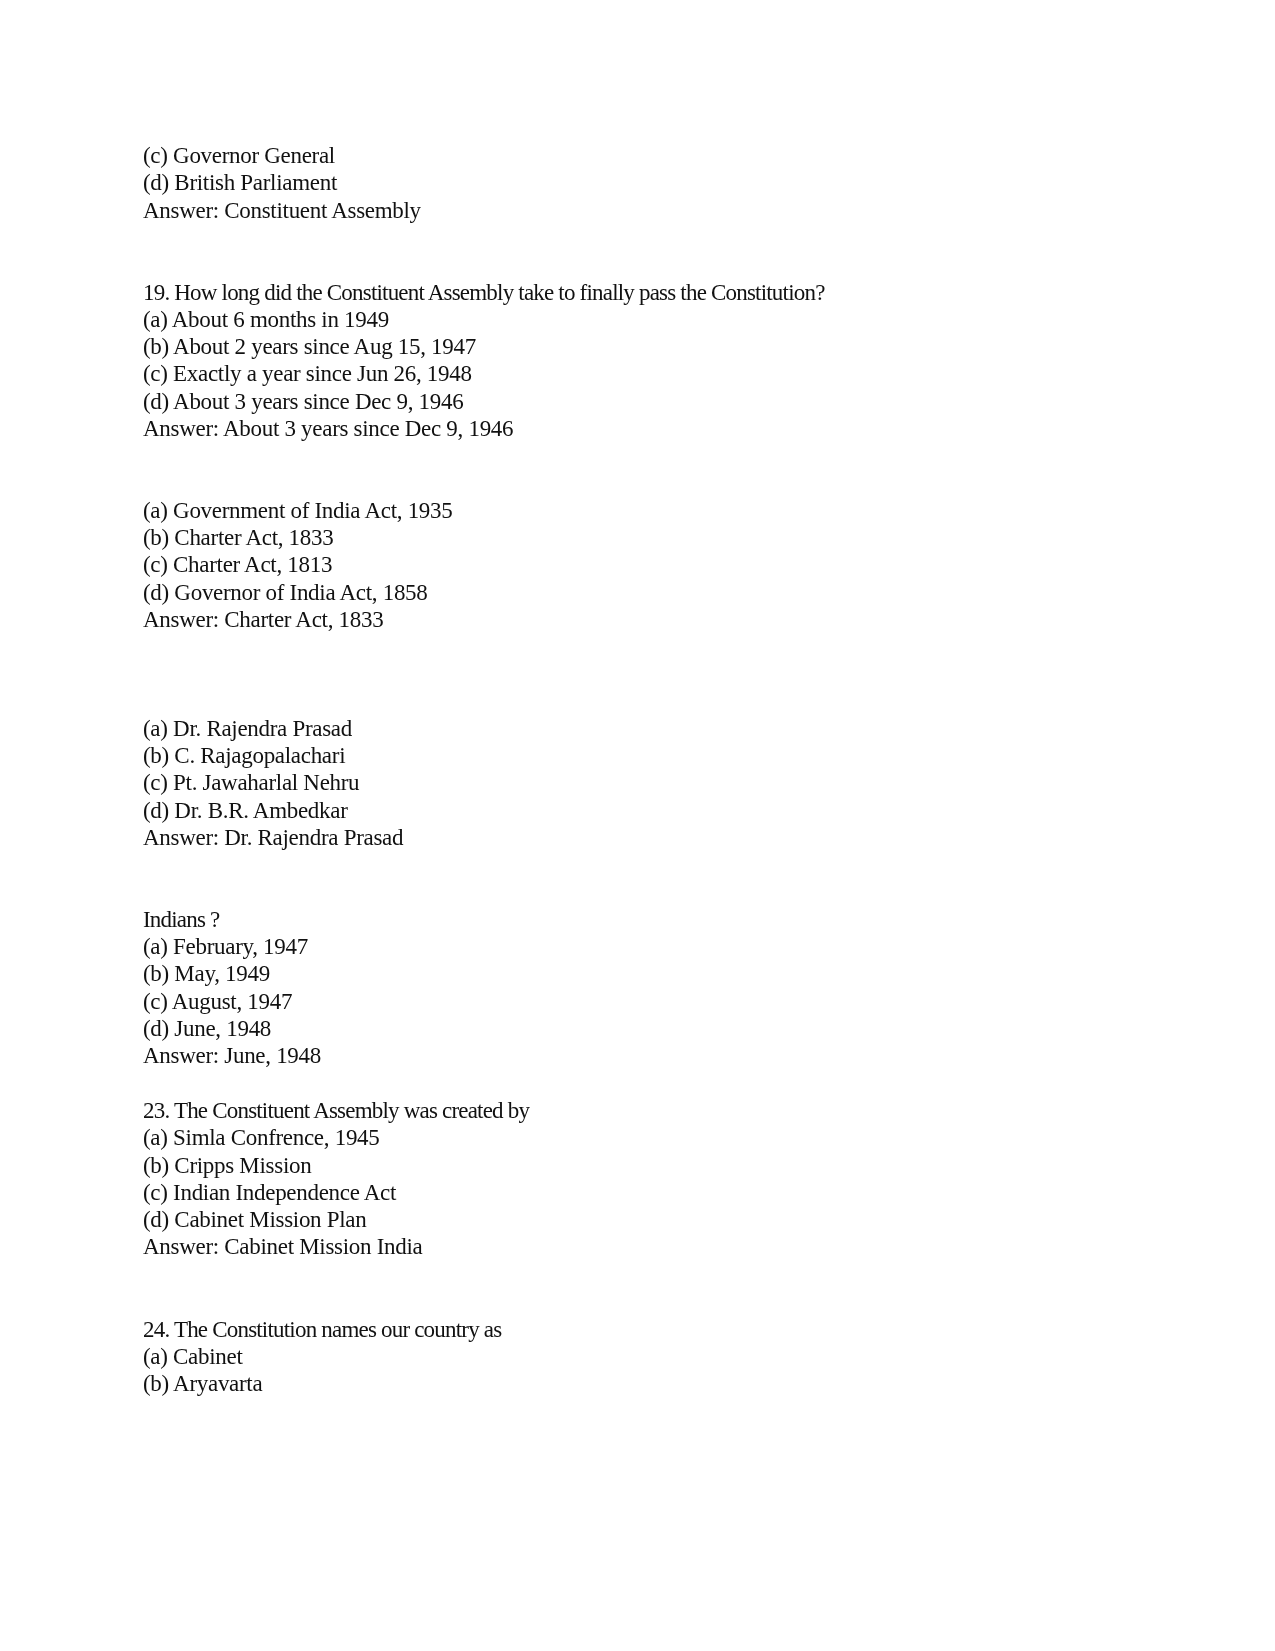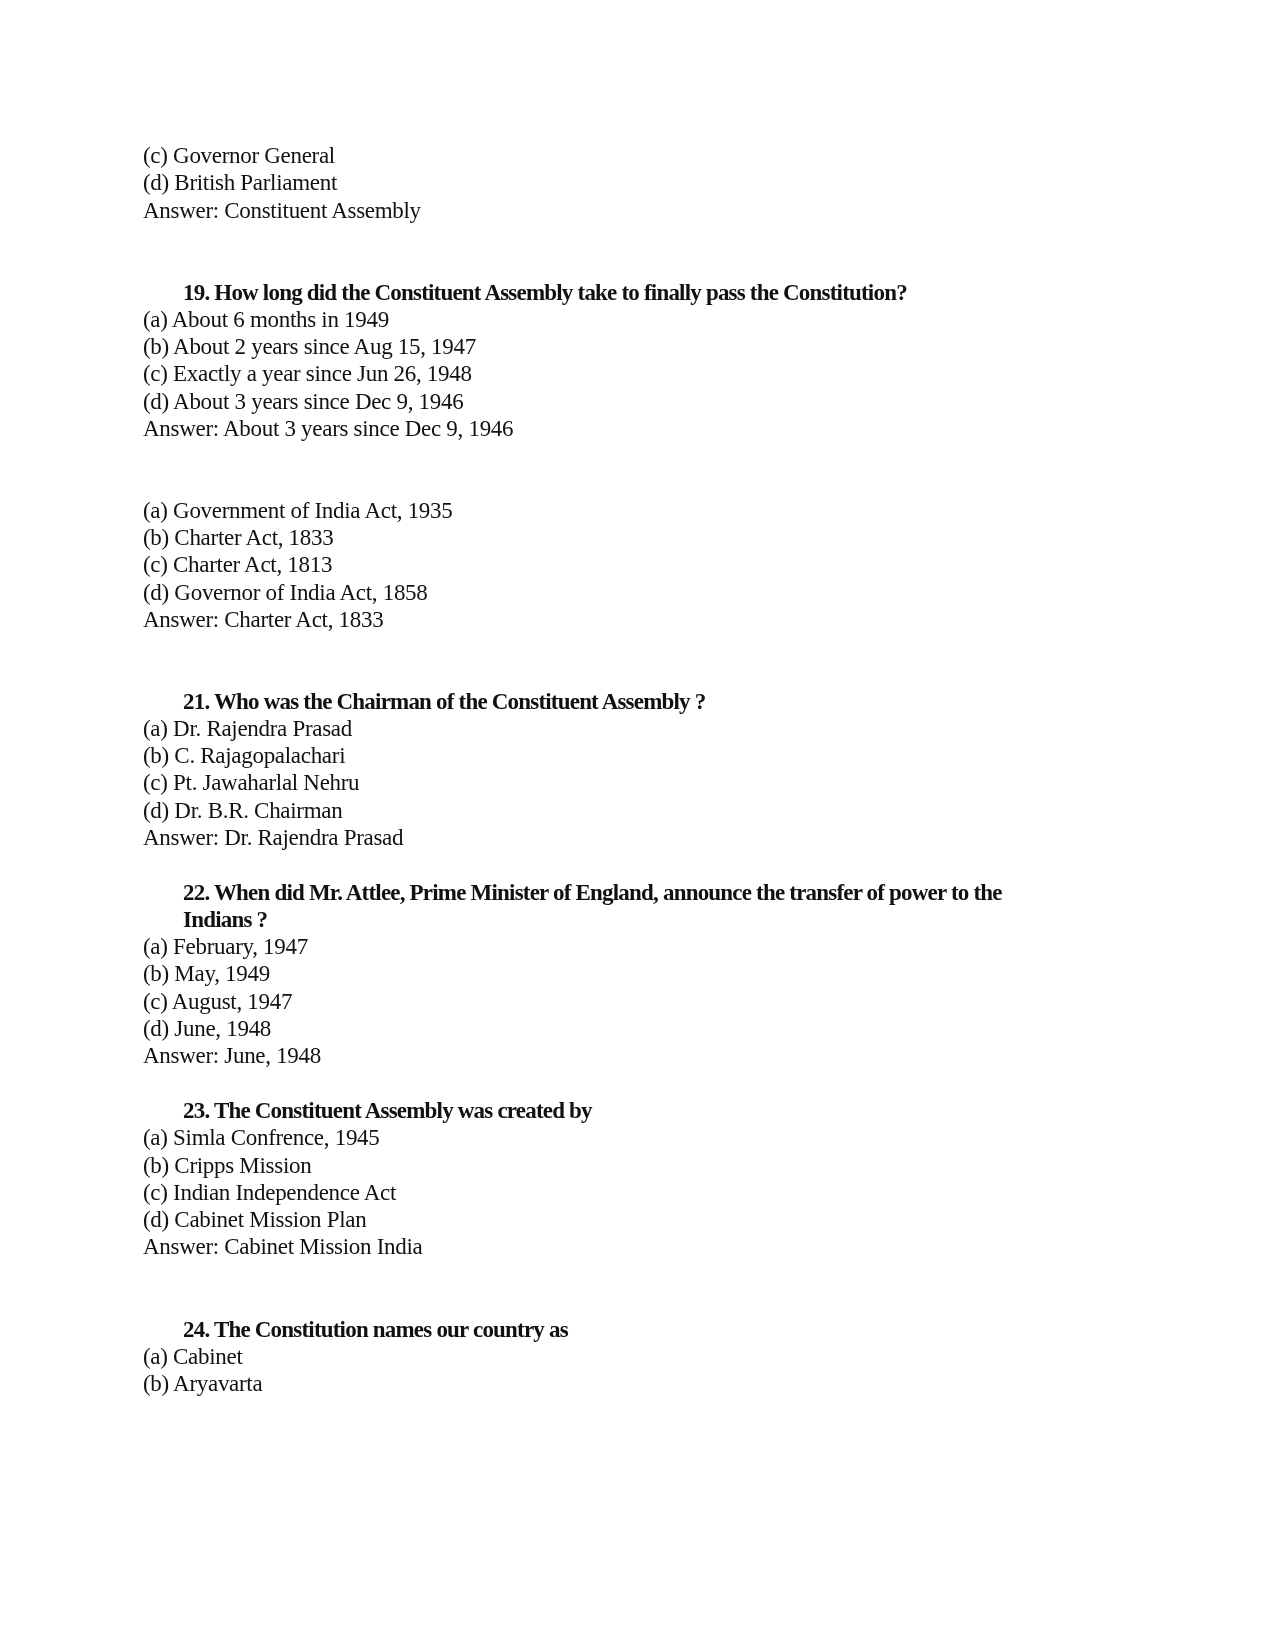--- a/index.html
+++ b/index.html
@@ -7,21 +7,21 @@
   .page {
     position: absolute; left: 0; top: 0; width: 1275px; height: 1316px;
     font-family: "DejaVu Serif", "Liberation Serif", serif;
     color: #111111;
   }
   .line {
     position: absolute; left: 143px;
     font-size: 21px; line-height: 27px; letter-spacing: -0.9px;
     white-space: nowrap;
   }
-  .q { font-weight: bold; letter-spacing: -0.8px; font-family: "Liberation Serif", "DejaVu Serif", serif; font-size: 23px; margin-left: 40px; }
+  .q { font-weight: normal; letter-spacing: -0.8px; font-family: "Liberation Serif", "DejaVu Serif", serif; font-size: 23px; }
   .opt, .ans { font-family: "Liberation Serif", "DejaVu Serif", serif; font-size: 23px; letter-spacing: -0.3px; }
 </style>
 </head>
 <body>
 
 <div class="page">
 
   <div class="line opt" style="top:142px">(c) Governor General</div>
   <div class="line opt" style="top:169px">(d) British Parliament</div>
   <div class="line ans" style="top:197px">Answer: Constituent Assembly</div>
@@ -32,28 +32,26 @@
   <div class="line opt" style="top:360px">(c) Exactly a year since Jun 26, 1948</div>
   <div class="line opt" style="top:388px">(d) About 3 years since Dec 9, 1946</div>
   <div class="line ans" style="top:415px">Answer: About 3 years since Dec 9, 1946</div>
 
   <div class="line opt" style="top:497px">(a) Government of India Act, 1935</div>
   <div class="line opt" style="top:524px">(b) Charter Act, 1833</div>
   <div class="line opt" style="top:551px">(c) Charter Act, 1813</div>
   <div class="line opt" style="top:579px">(d) Governor of India Act, 1858</div>
   <div class="line ans" style="top:606px">Answer: Charter Act, 1833</div>
 
-  <div class="line q" style="top:688px">21. Who was the Chairman of the Constituent Assembly ?</div>
   <div class="line opt" style="top:715px">(a) Dr. Rajendra Prasad</div>
   <div class="line opt" style="top:742px">(b) C. Rajagopalachari</div>
   <div class="line opt" style="top:769px">(c) Pt. Jawaharlal Nehru</div>
-  <div class="line opt" style="top:797px">(d) Dr. B.R. Chairman</div>
+  <div class="line opt" style="top:797px">(d) Dr. B.R. Ambedkar</div>
   <div class="line ans" style="top:824px">Answer: Dr. Rajendra Prasad</div>
 
-  <div class="line q" style="top:879px">22. When did Mr. Attlee, Prime Minister of England, announce the transfer of power to the</div>
   <div class="line q" style="top:906px">Indians ?</div>
   <div class="line opt" style="top:933px">(a) February, 1947</div>
   <div class="line opt" style="top:960px">(b) May, 1949</div>
   <div class="line opt" style="top:988px">(c) August, 1947</div>
   <div class="line opt" style="top:1015px">(d) June, 1948</div>
   <div class="line ans" style="top:1042px">Answer: June, 1948</div>
 
   <div class="line q" style="top:1097px">23. The Constituent Assembly was created by</div>
   <div class="line opt" style="top:1124px">(a) Simla Confrence, 1945</div>
   <div class="line opt" style="top:1152px">(b) Cripps Mission</div>

